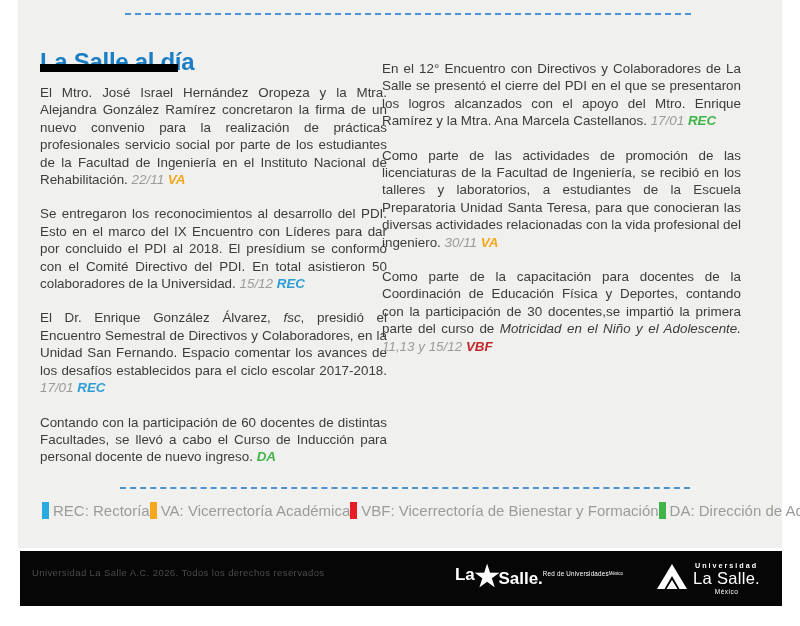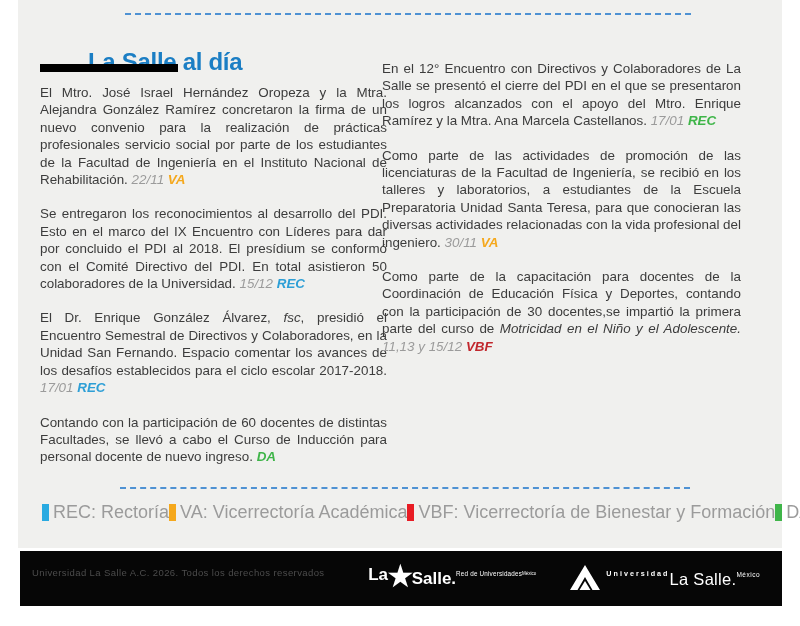--- a/index.html
+++ b/index.html
@@ -12,42 +12,42 @@
     position:absolute;left:18px;top:0;width:764px;height:548px;
     background:#f0f0ee;
   }
   .dash-line{
     position:absolute;height:0;border-top:2px dashed #4f92d3;
   }
   .dash-top{left:107px;top:13px;width:566px;}
   .dash-bottom{left:102px;top:487px;width:570px;}
   .page-title{
     position:absolute;left:22px;top:32px;
-    font-size:24px;font-weight:bold;color:#1b7ec4;letter-spacing:-0.3px;margin-left:48px;
+    font-size:24px;font-weight:bold;color:#1b7ec4;letter-spacing:-0.3px;
   }
   .title-bar{
     position:absolute;left:22px;top:64px;width:138px;height:8px;background:#000000;
   }
   .col{
     position:absolute;font-size:13.4px;line-height:17.4px;color:#3c3c3c;
     text-align:justify;
   }
   .col-left{left:22px;top:84px;width:347px;}
   .col-right{left:364px;top:60px;width:359px;}
   .col p.article{margin:0 0 17px 0;}
   .col .it{font-style:italic;}
   .col .date{font-style:italic;color:#9b9b9b;}
   .col .tag{font-style:italic;font-weight:bold;}
   .legend{
     position:absolute;left:24px;top:502px;width:734px;
     display:flex;justify-content:space-between;align-items:center;
   }
   .legend-item{display:flex;align-items:center;}
   .legend-swatch{width:7px;height:17px;margin-right:4px;display:inline-block;}
-  .legend-label{font-size:18px;color:#9b9b9b;white-space:nowrap;}
+  .legend-label{font-size:15px;color:#9b9b9b;white-space:nowrap;}
   .footer{
     position:absolute;left:20px;top:551px;width:762px;height:55px;
     background:#060606;display:flex;align-items:center;
   }
   .copyright{
     position:absolute;left:12px;top:16px;
     font-size:9.5px;color:#4c4c4c;letter-spacing:0.4px;
   }
   .logos{
     position:absolute;right:22px;top:0;height:55px;display:flex;align-items:center;gap:34px;
@@ -55,21 +55,21 @@
   
   .logo1{display:flex;align-items:center;color:#fff;}
   .logo1-la{font-size:17px;font-weight:bold;margin-top:-8px;}
   .logo1-star{font-size:32px;line-height:30px;margin:0 -3px 0 -2px;margin-top:-6px;}
   .logo1-right{display:flex;flex-direction:row;line-height:1;}
   .logo1-salle{font-size:17px;font-weight:bold;}
   .logo1-sub{font-size:6.3px;letter-spacing:0.2px;margin-top:1px;}
   .logo1-mx{font-size:4.5px;margin-top:2px;}
   
   .logo2{display:flex;align-items:center;color:#fff;gap:6px;}
-  .logo2-text{display:flex;flex-direction:row;line-height:1;}
+  .logo2-text{display:flex;flex-direction:column;line-height:1;text-align:center;}
   .logo2-universidad{font-size:7.2px;letter-spacing:2px;font-weight:bold;}
   .logo2-lasalle{font-size:16.5px;font-weight:500;margin-top:1px;letter-spacing:0.3px;}
   .logo2-mx{font-size:6.5px;margin-top:2px;letter-spacing:0.5px;}
 </style>
 </head>
 <body>
 
 <div class="panel">
   <div class="dash-line dash-top"></div>
 

